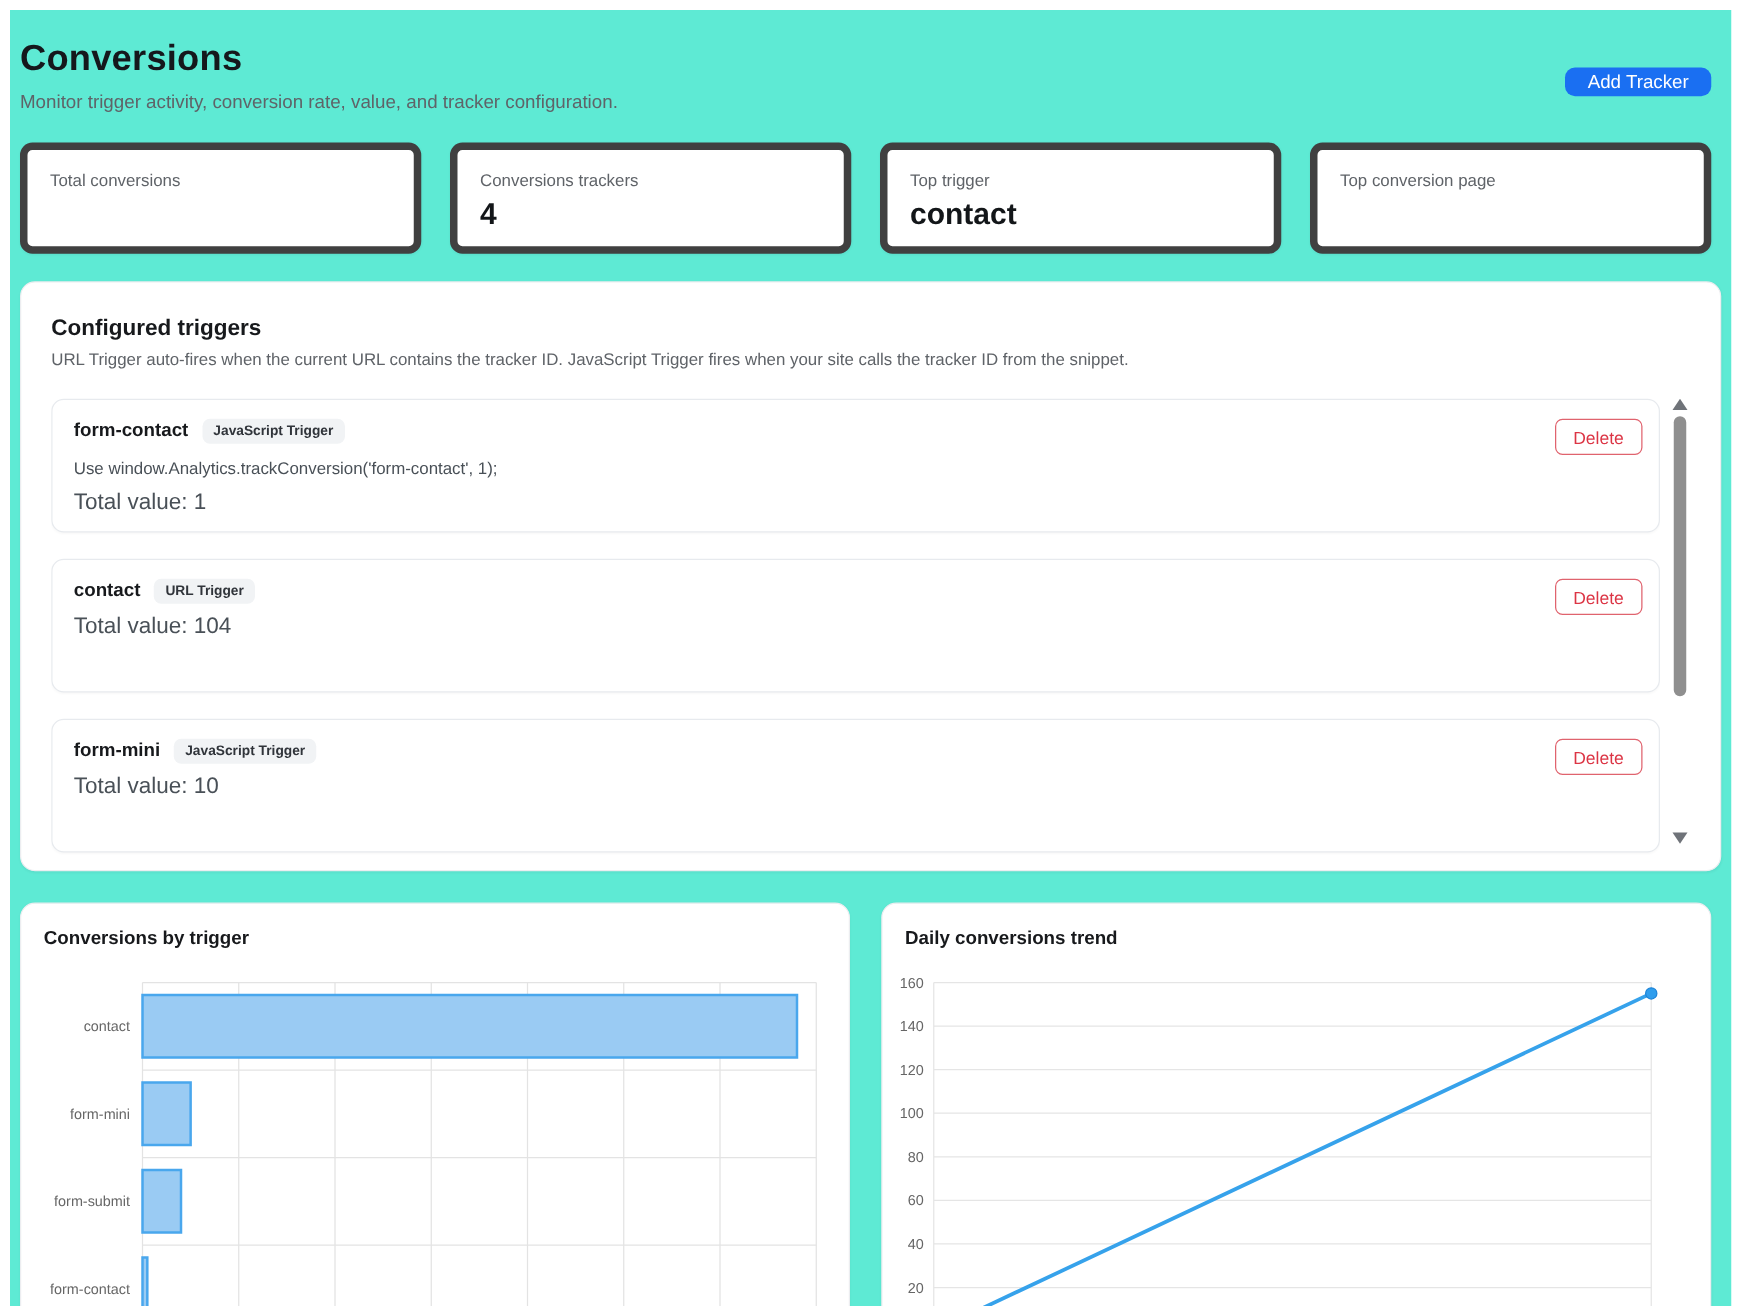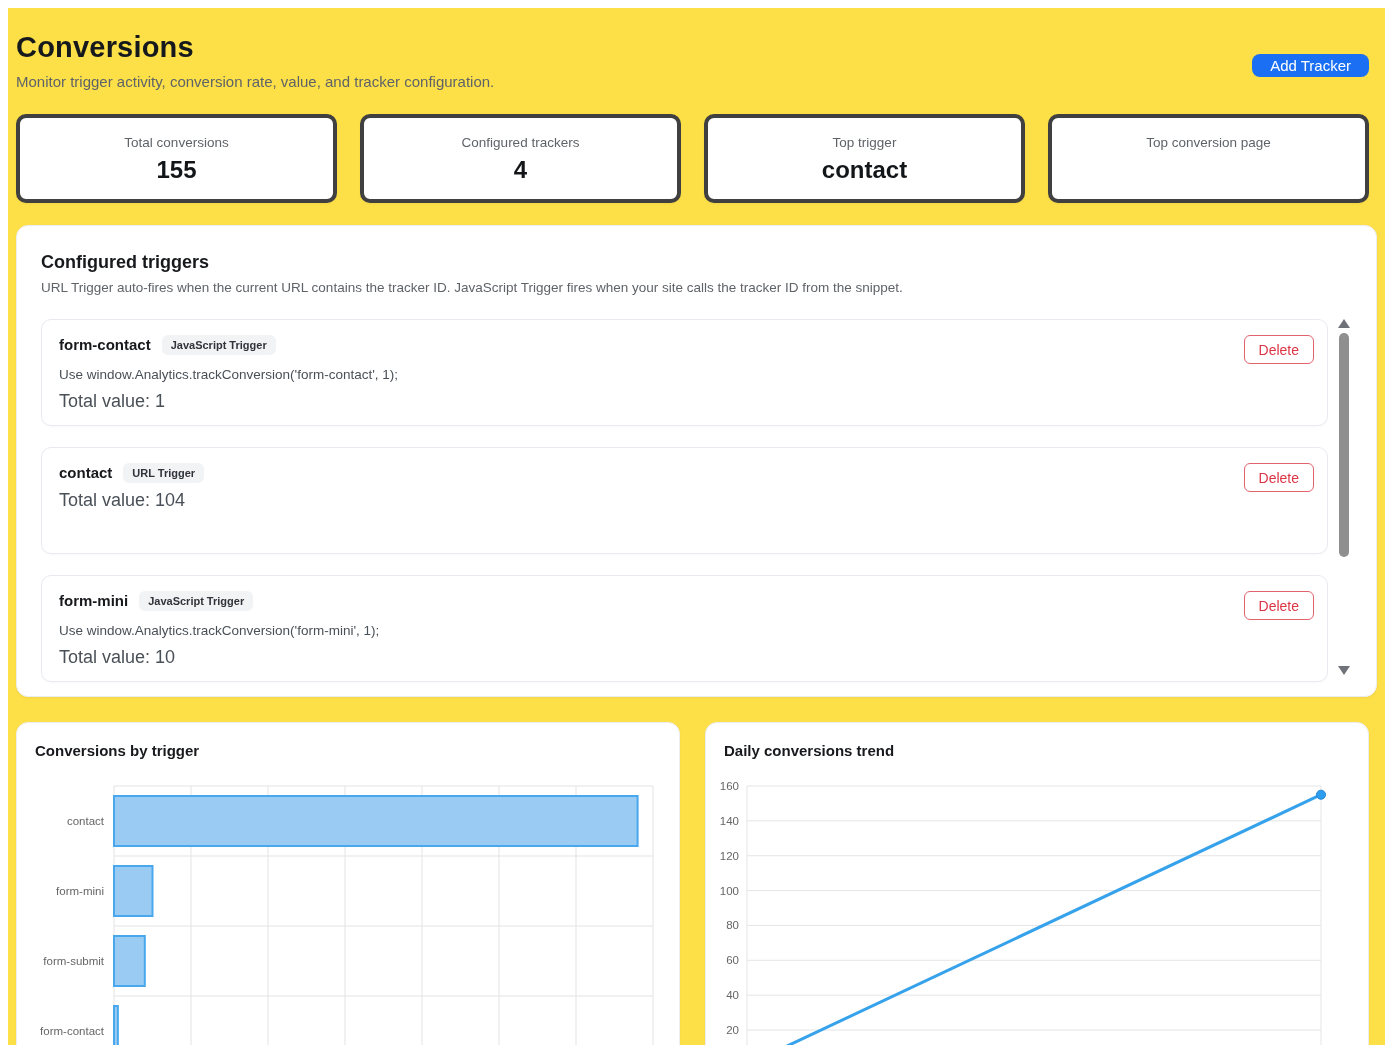--- a/index.html
+++ b/index.html
@@ -3,40 +3,39 @@
 <meta charset="utf-8">
 <style>
   * { box-sizing: border-box; }
   html, body { margin: 0; padding: 0; background: #ffffff; }
   body {
     width: 1393px; height: 1045px; overflow: hidden; position: relative;
     font-family: "Liberation Sans", sans-serif; color: #1c1e21;
   }
   .page {
     position: absolute; left: 8px; top: 8px; width: 1377px; height: 1037px;
-    background: #fde047; padding: 8px; overflow: hidden;
+    background: #5eead4; padding: 8px; overflow: hidden;
   }
 
   
   .header { position: relative; }
   .page-title { margin: 14px 0 0 0; font-size: 29px; line-height: 34px; font-weight: 700; color: #15181c; letter-spacing: .2px; }
   .page-subtitle { margin-top: 8px; font-size: 15px; line-height: 20px; color: #5f6368; }
   .add-btn {
     position: absolute; top: 24px; right: 8px; height: 23px; padding: 0 18px;
     background: #1a6ff2; color: #ffffff; font-size: 15px; font-family: inherit;
     border: none; border-radius: 8px; cursor: pointer;
   }
 
   
   .stats-row { display: flex; gap: 23px; margin-top: 22px; }
   .stat-card {
     width: 321px; height: 89px; background: #fff; border-radius: 10px;
-    border: 4px solid #404040; box-shadow: 0 1px 2px rgba(16,24,40,.05);
+    border: 6px solid #404040; box-shadow: 0 1px 2px rgba(16,24,40,.05);
     padding: 17px 18px;
-    text-align: center;
   }
   .stat-label { font-size: 13.5px; color: #5f6368; }
   .stat-value { margin-top: 6px; font-size: 24px; font-weight: 700; color: #131619; }
 
   
   .panel {
     position: relative; margin-top: 22px; height: 472px; background: #fff;
     border-radius: 12px; border: 1px solid #ecedf0; box-shadow: 0 1px 2px rgba(16,24,40,.05);
     padding: 26px 26px 0 24px;
   }
@@ -85,25 +84,24 @@
 
   <div class="header">
     <div class="page-title">Conversions</div>
     <div class="page-subtitle">Monitor trigger activity, conversion rate, value, and tracker configuration.</div>
     <button class="add-btn">Add Tracker</button>
   </div>
 
   <div class="stats-row" id="stats-row">
   <div class="stat-card">
     <div class="stat-label">Total conversions</div>
-    <div class="stat-value">155</div>
-  </div>
-
-  <div class="stat-card">
-    <div class="stat-label">Configured trackers</div>
+  </div>
+
+  <div class="stat-card">
+    <div class="stat-label">Conversions trackers</div>
     <div class="stat-value">4</div>
   </div>
 
   <div class="stat-card">
     <div class="stat-label">Top trigger</div>
     <div class="stat-value">contact</div>
   </div>
 
   <div class="stat-card">
     <div class="stat-label">Top conversion page</div>
@@ -131,21 +129,20 @@
     </div>
     <div class="trigger-total">Total value: 104</div>
     <button class="delete-btn">Delete</button>
   </div>
 
   <div class="trigger-card">
     <div class="trigger-head">
       <span class="trigger-name">form-mini</span>
       <span class="trigger-badge">JavaScript Trigger</span>
     </div>
-    <div class="trigger-desc">Use window.Analytics.trackConversion('form-mini', 1);</div>
     <div class="trigger-total">Total value: 10</div>
     <button class="delete-btn">Delete</button>
   </div>
 </div>
     <div class="scrollbar">
       <div class="scroll-arrow up"></div>
       <div class="scroll-thumb"></div>
       <div class="scroll-arrow down"></div>
     </div>
   </div>

